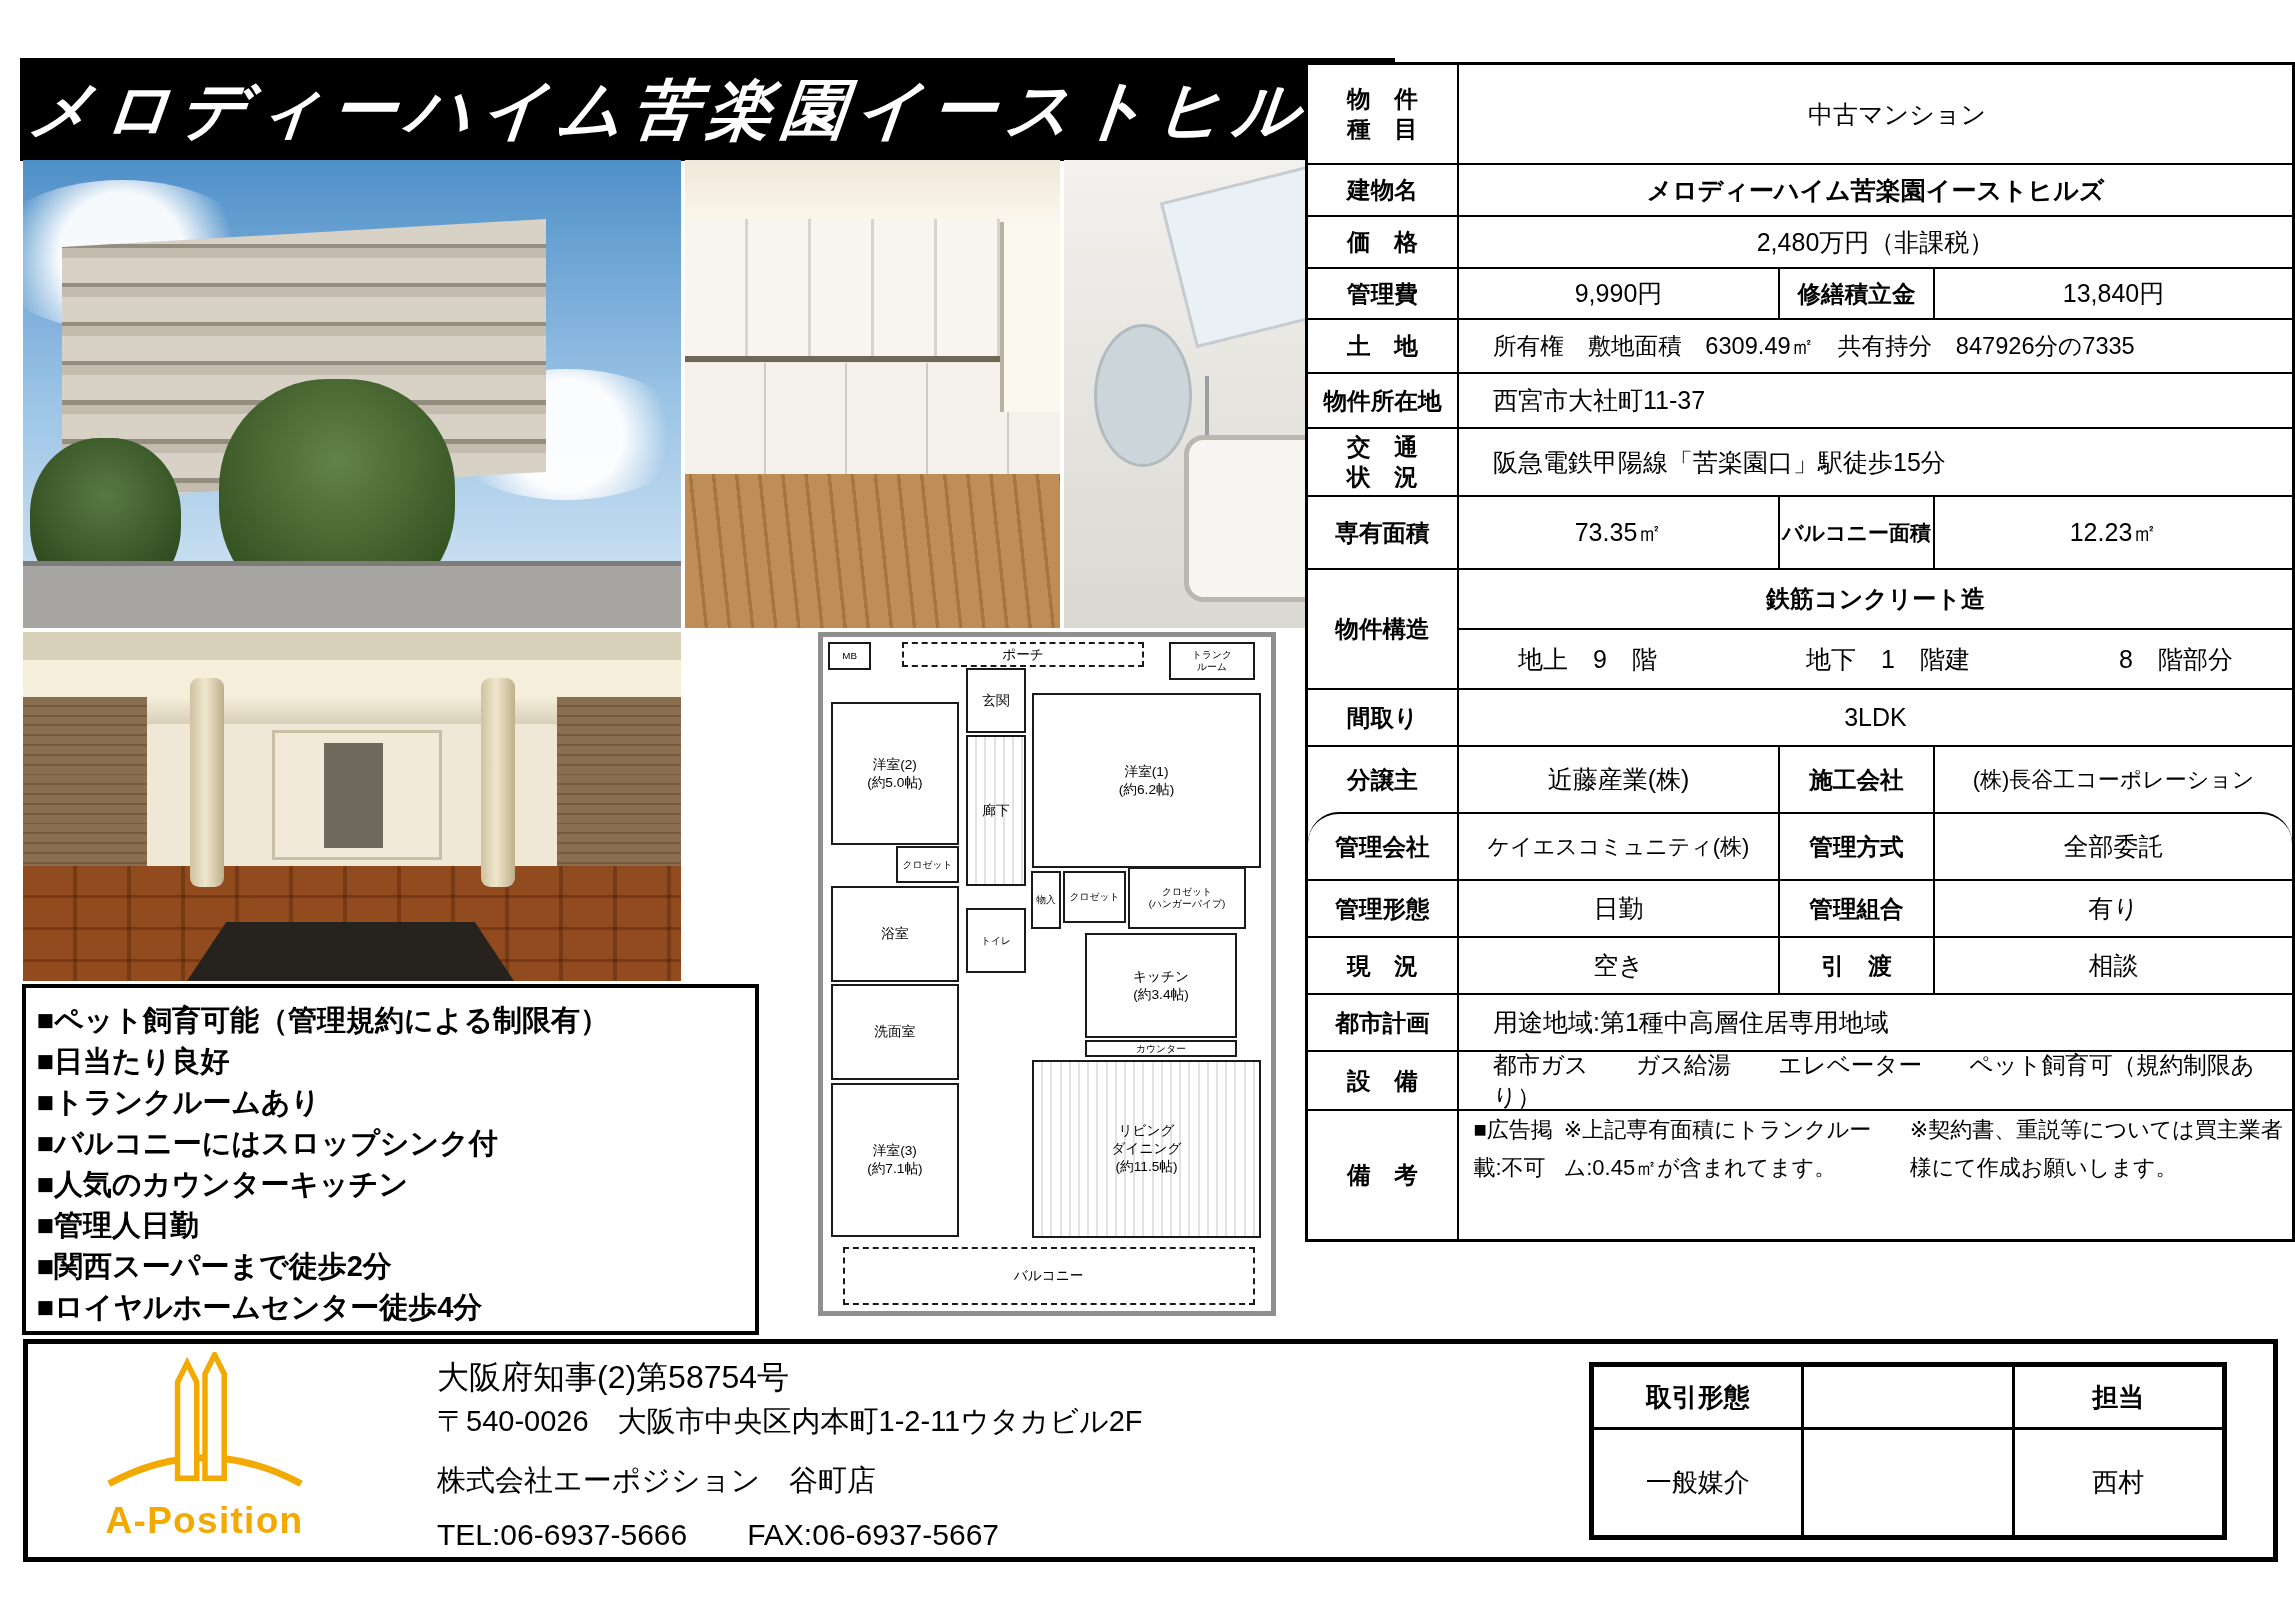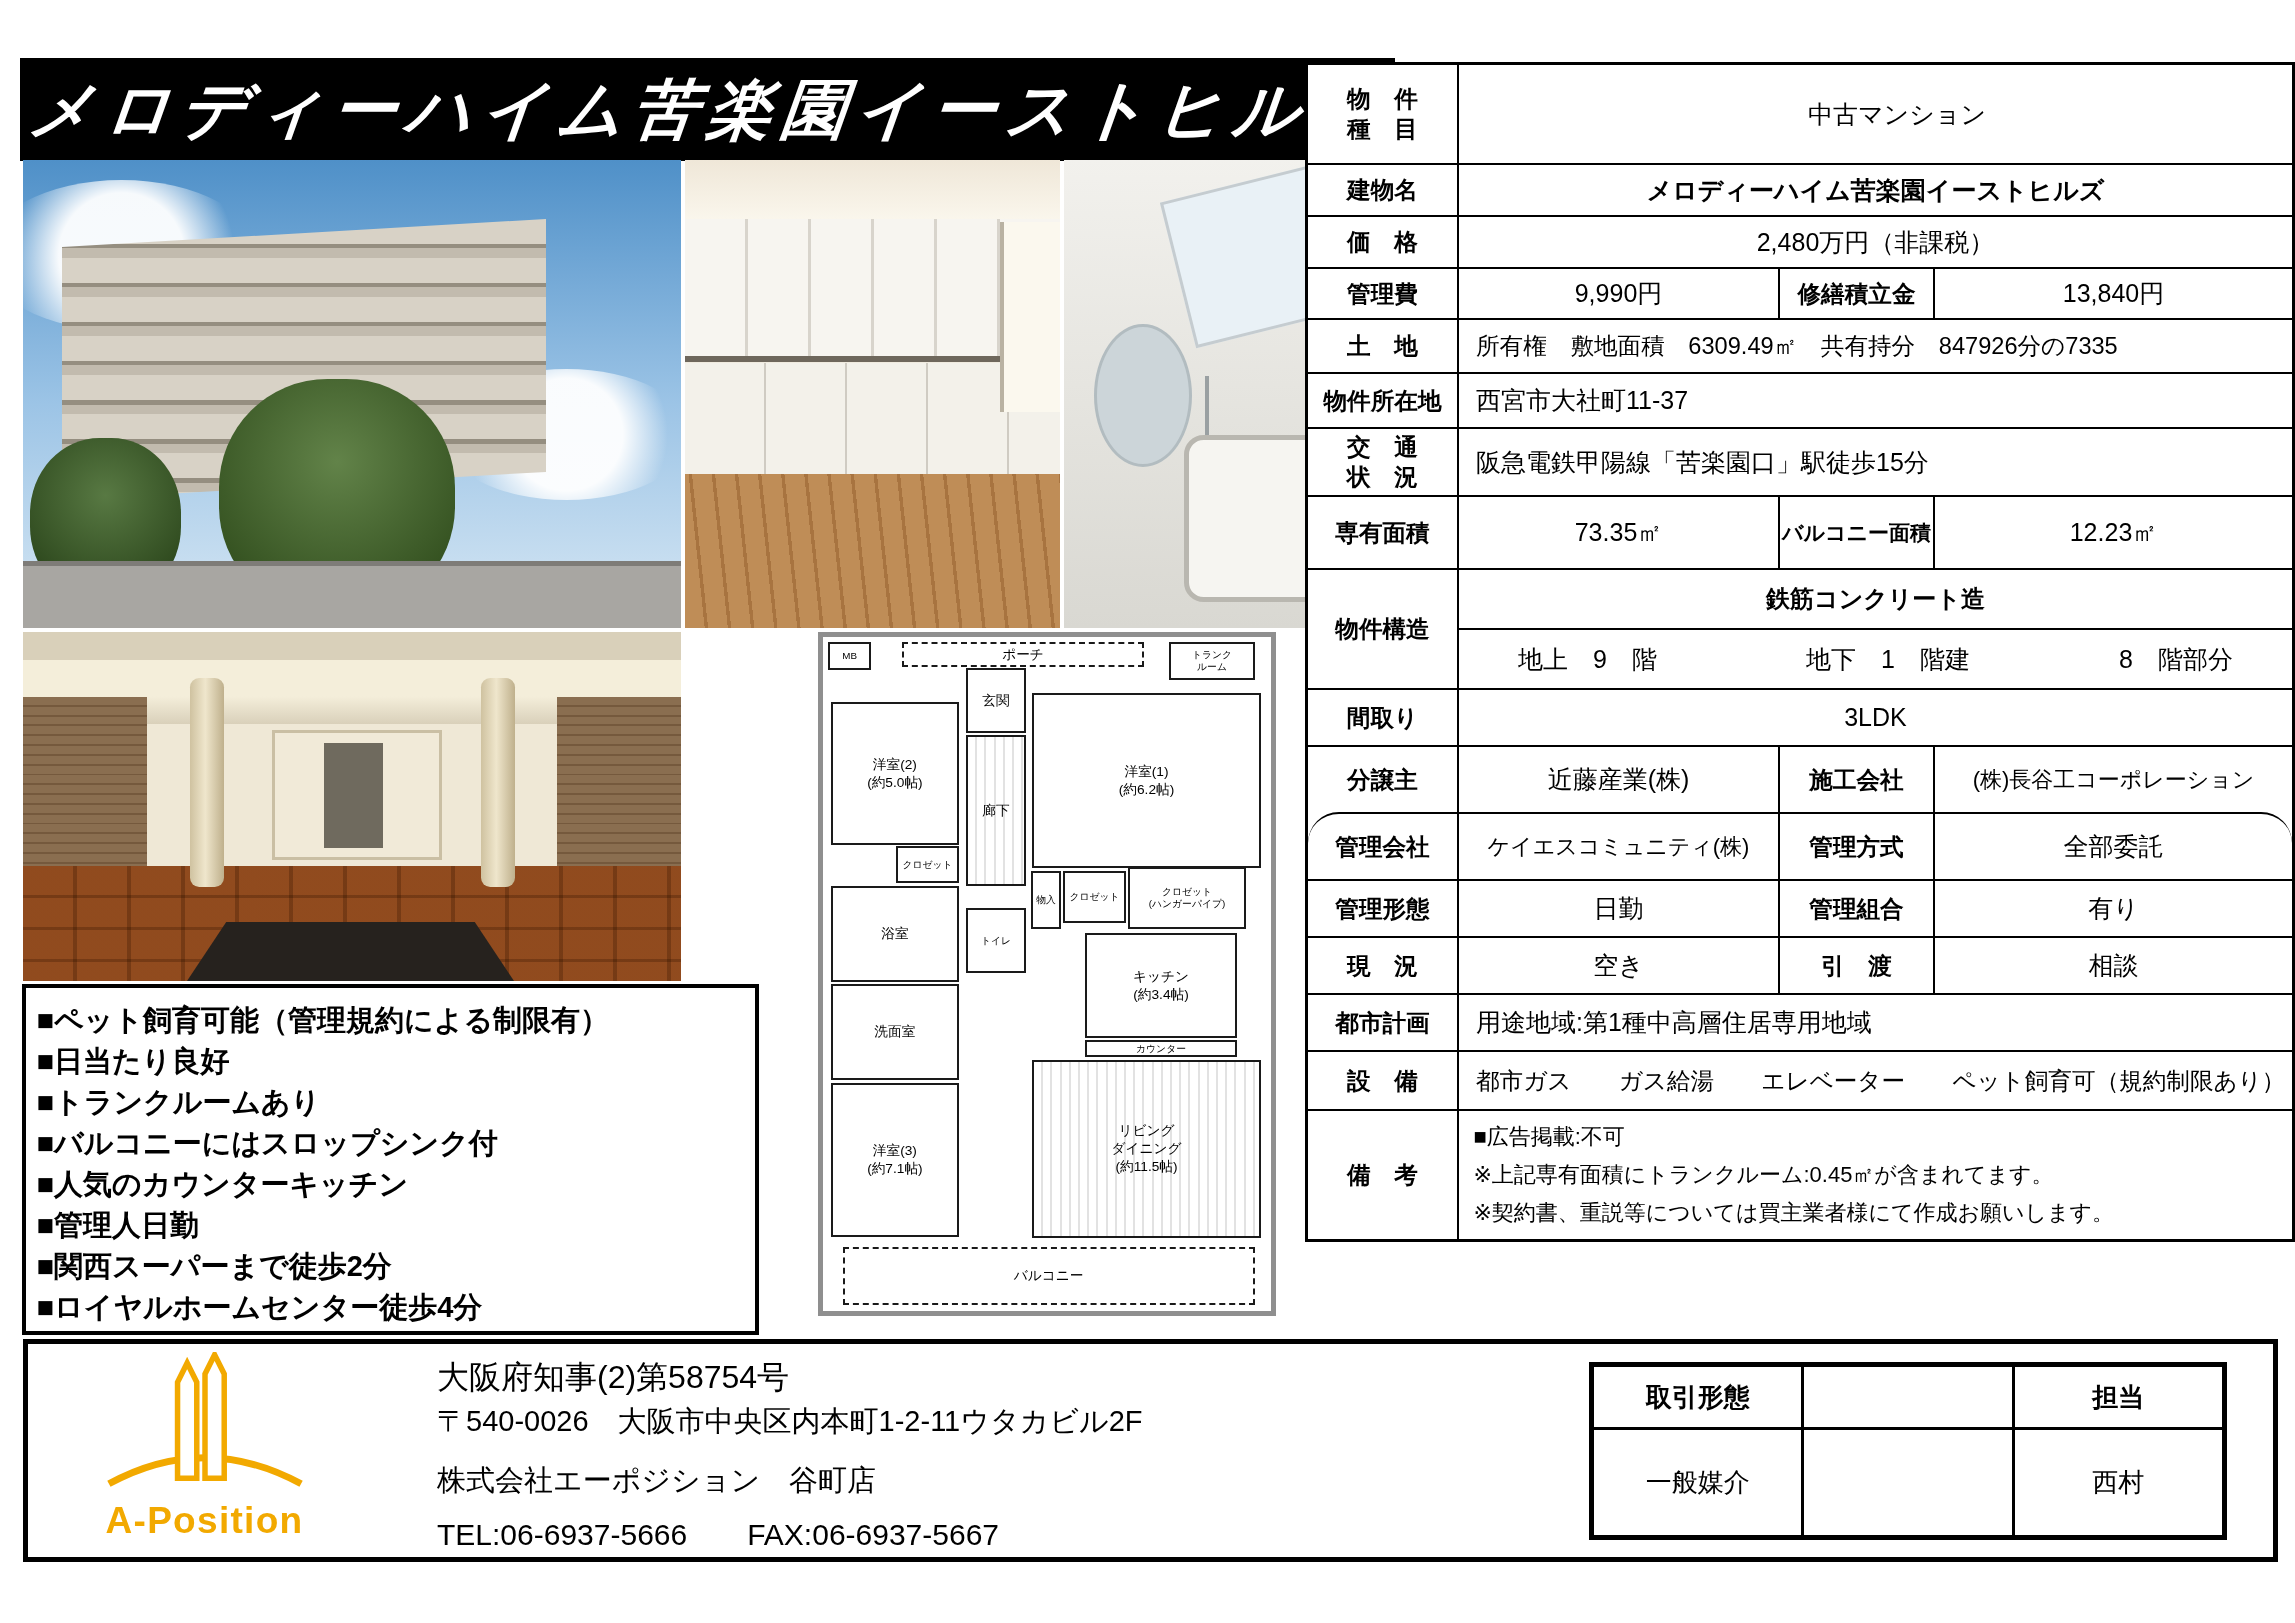--- a/index.html
+++ b/index.html
@@ -87,28 +87,28 @@
   .tr{display:flex;border-top:2.6px solid #000;}
   .tr:first-child{border-top:none;}
   .td{display:flex;align-items:center;justify-content:center;box-sizing:border-box;}
   .lab{width:151px;flex:none;border-right:2.6px solid #000;font-weight:bold;font-size:23.6px;
        line-height:30px;text-align:center;white-space:pre-line;}
   .lab2{width:157px;flex:none;border-left:2.6px solid #000;border-right:2.6px solid #000;
         font-weight:bold;font-size:23.6px;text-align:center;}
   .v1{width:319px;flex:none;font-size:25px;}
   .v2{flex:1;font-size:25px;}
   .vfull{flex:1;font-size:25px;}
-  .vleft{justify-content:flex-start;padding-left:17px;}
+  .vleft{justify-content:flex-start;padding-left:34px;}
   .bold{font-weight:bold;}
   .structcol{flex:1;display:flex;flex-direction:column;}
   .struct-top{flex:1;display:flex;align-items:center;justify-content:center;font-size:24px;
               border-bottom:2.6px solid #000;font-weight:bold;}
   .struct-bottom{flex:1;display:flex;align-items:center;justify-content:space-between;
                  font-size:25px;padding:0 59px;}
-  .remarks{flex:1;display:flex;flex-direction:column;justify-content:center;
+  .remarks{flex:1;display:flex;flex-direction:row;justify-content:center;
            padding-left:14.4px;font-size:22px;line-height:38px;}
   
   .footer{position:absolute;left:23px;top:1339px;width:2255px;height:223px;border:5.9px solid #000;
           box-sizing:border-box;}
   .logo{position:absolute;left:56px;top:7.9px;width:242px;height:151px;}
   .logo-text{position:absolute;left:39px;top:156px;width:275px;text-align:center;
              color:#f2a900;font-size:37px;font-weight:bold;letter-spacing:1.3px;}
   .fline{position:absolute;left:409px;white-space:nowrap;}
   .f-license{top:11.8px;font-size:32px;}
   .f-postal{top:58px;font-size:29px;}

